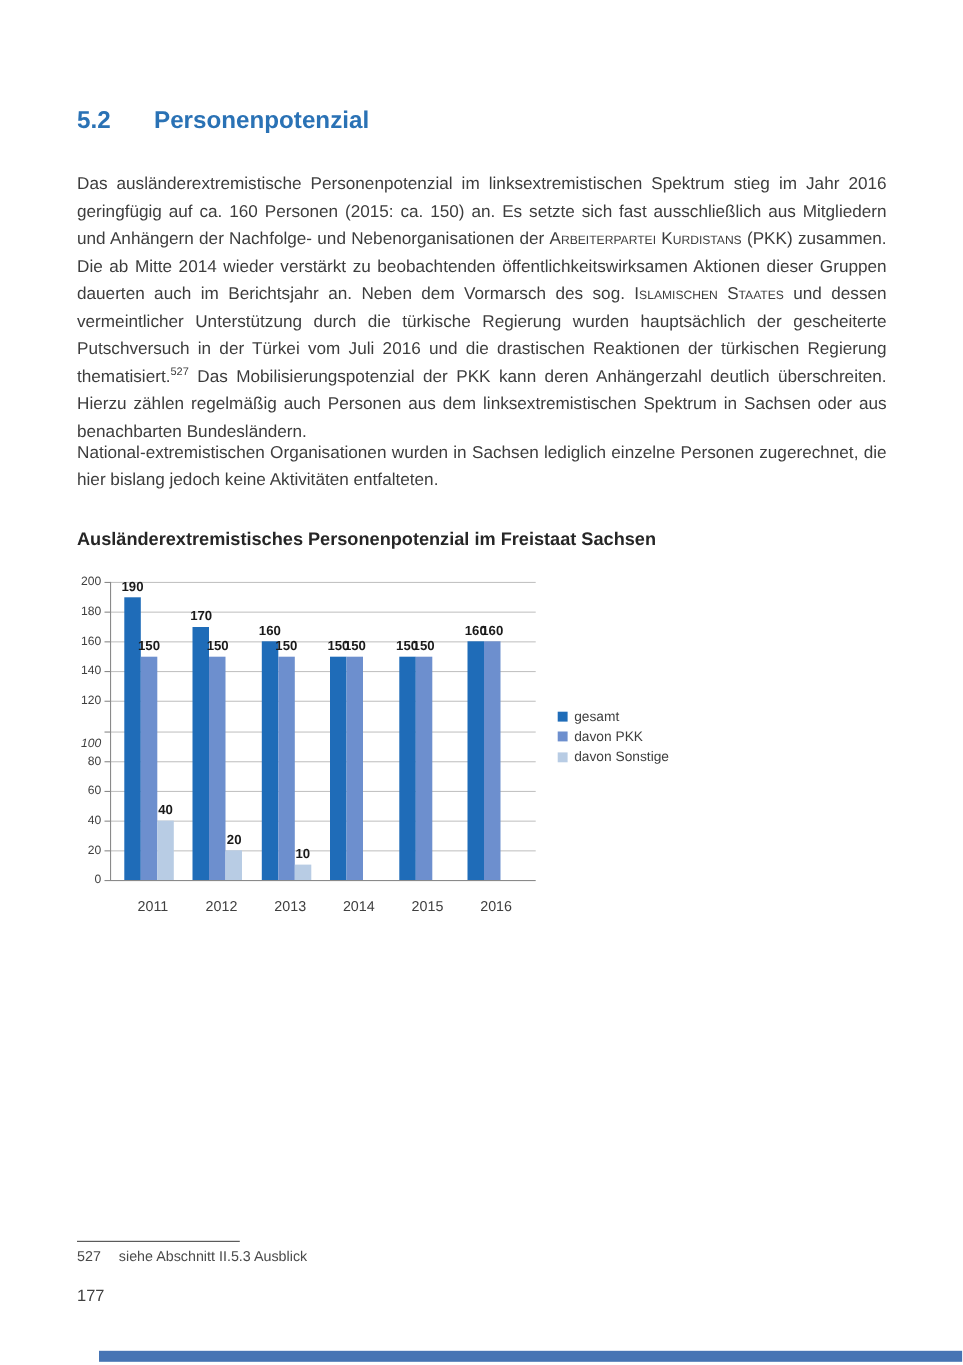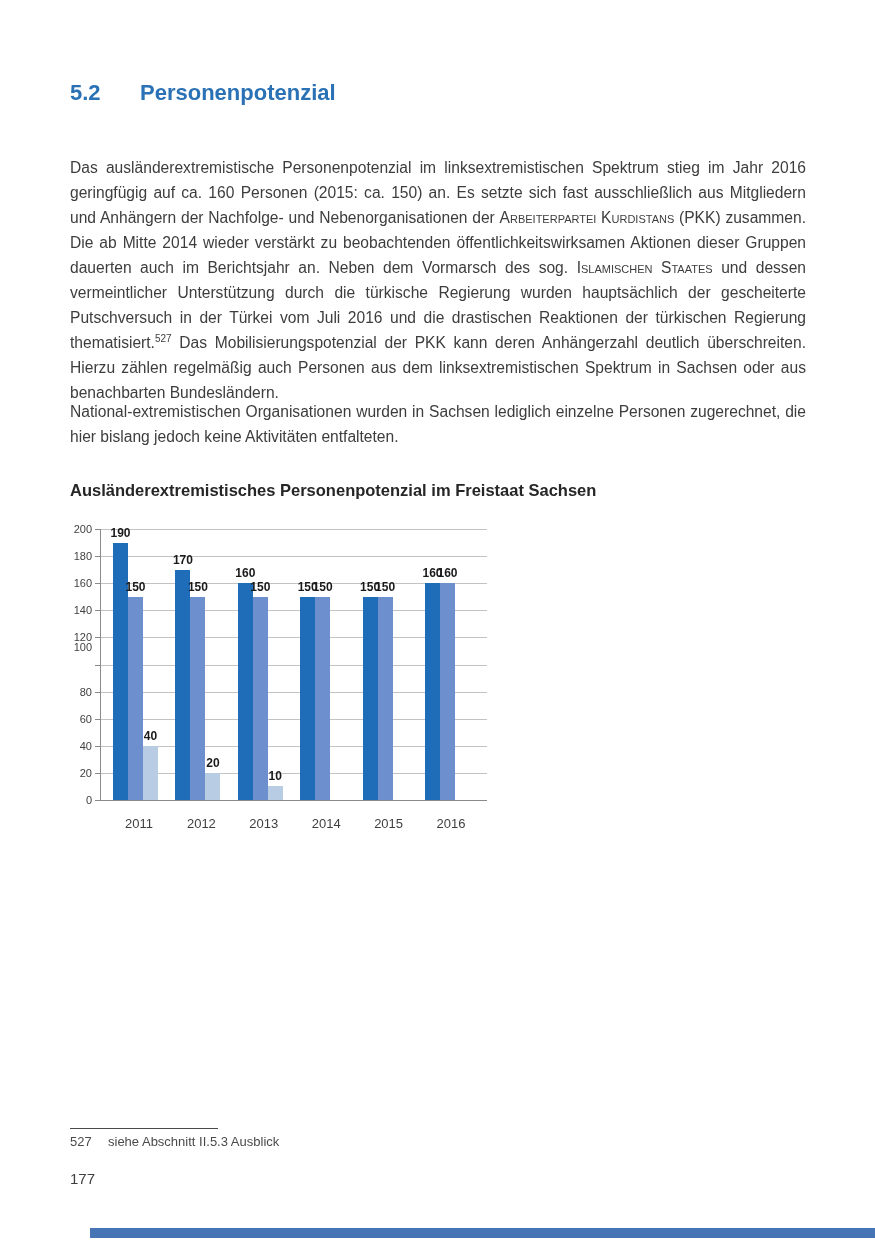--- a/index.html
+++ b/index.html
@@ -60,21 +60,21 @@
   }
   .footnote .fn-num{display:inline-block;width:38px;}
   .page-number{position:absolute;left:70px;top:1170px;font-size:15px;color:#3f3f3f;}
   .footer-bar{position:absolute;left:90px;right:0;top:1228px;height:10px;}
 </style>
 </head>
 <body>
 
 <div class="page">
 
-  <div class="heading" style="color: rgb(42, 114, 181);">
+  <div class="heading" style="color: rgb(42, 114, 181); margin-top: 16px;">
     <span class="num">5.2</span><span>Personenpotenzial</span>
   </div>
 
   <div class="bodytext" id="para1">Das ausländerextremistische Personenpotenzial im linksextremistischen Spektrum stieg im Jahr 2016 geringfügig auf ca. 160 Personen (2015: ca. 150) an. Es setzte sich fast ausschließlich aus Mitgliedern und Anhängern der Nachfolge- und Nebenorganisationen der <span class="sc">Arbeiterpartei Kurdistans</span> (PKK) zusammen. Die ab Mitte 2014 wieder verstärkt zu beobachtenden öffentlichkeitswirksamen Aktionen dieser Gruppen dauerten auch im Berichtsjahr an. Neben dem Vormarsch des sog. <span class="sc">Islamischen Staates</span> und dessen vermeintlicher Unterstützung durch die türkische Regierung wurden hauptsächlich der gescheiterte Putschversuch in der Türkei vom Juli 2016 und die drastischen Reaktionen der türkischen Regierung thematisiert.<sup>527</sup> Das Mobilisierungspotenzial der PKK kann deren Anhängerzahl deutlich überschreiten. Hierzu zählen regelmäßig auch Personen aus dem linksextremistischen Spektrum in Sachsen oder aus benachbarten Bundesländern.</div>
 
   <div class="bodytext" id="para2">National-extremistischen Organisationen wurden in Sachsen lediglich einzelne Personen zugerechnet, die hier bislang jedoch keine Aktivitäten entfalteten.</div>
 
   <div class="chart-title">Ausländerextremistisches Personenpotenzial im Freistaat Sachsen</div>
 
   <div class="chart" id="chart">
@@ -132,34 +132,48 @@
         <div class="vlab" style="left: 332.5px; bottom: 219.8px;">160</div>
         <div class="bar" style="left: 340px; width: 15px; height: 216.8px; background: rgb(109, 143, 206);"></div>
         <div class="vlab" style="left: 347.5px; bottom: 219.8px;">160</div>
       </div>
     <div id="ylabels">
         <div class="ylab" style="left: -4px; top: 274px;">0</div>
         <div class="ylab" style="left: -4px; top: 246.9px;">20</div>
         <div class="ylab" style="left: -4px; top: 219.8px;">40</div>
         <div class="ylab" style="left: -4px; top: 192.7px;">60</div>
         <div class="ylab" style="left: -4px; top: 165.6px;">80</div>
-        <div class="ylab" style="left: -4px; top: 121px;">100</div>
+        <div class="ylab" style="left: -4px; top: 150px; font-style: italic;">100</div>
         <div class="ylab" style="left: -4px; top: 111.4px;">120</div>
         <div class="ylab" style="left: -4px; top: 84.3px;">140</div>
         <div class="ylab" style="left: -4px; top: 57.2px;">160</div>
         <div class="ylab" style="left: -4px; top: 30.1px;">180</div>
         <div class="ylab" style="left: -4px; top: 3px;">200</div>
       </div>
     <div id="xlabels">
         <div class="xlab" style="left: 69px;">2011</div>
         <div class="xlab" style="left: 131.4px;">2012</div>
         <div class="xlab" style="left: 193.8px;">2013</div>
         <div class="xlab" style="left: 256.2px;">2014</div>
         <div class="xlab" style="left: 318.6px;">2015</div>
         <div class="xlab" style="left: 381px;">2016</div>
+      </div>
+    <div class="legend" id="legend">
+        <div class="legend-row">
+          <span class="swatch" style="background: rgb(31, 108, 184);"></span>
+          <span class="legend-label">gesamt</span>
+        </div>
+        <div class="legend-row">
+          <span class="swatch" style="background: rgb(109, 143, 206);"></span>
+          <span class="legend-label">davon PKK</span>
+        </div>
+        <div class="legend-row">
+          <span class="swatch" style="background: rgb(184, 204, 228);"></span>
+          <span class="legend-label">davon Sonstige</span>
+        </div>
       </div>
   </div>
 
   <div class="footnote-rule"></div>
   <div class="footnote">
     <span class="fn-num">527</span><span>siehe Abschnitt II.5.3 Ausblick</span>
   </div>
 
   <div class="page-number">177</div>
 

